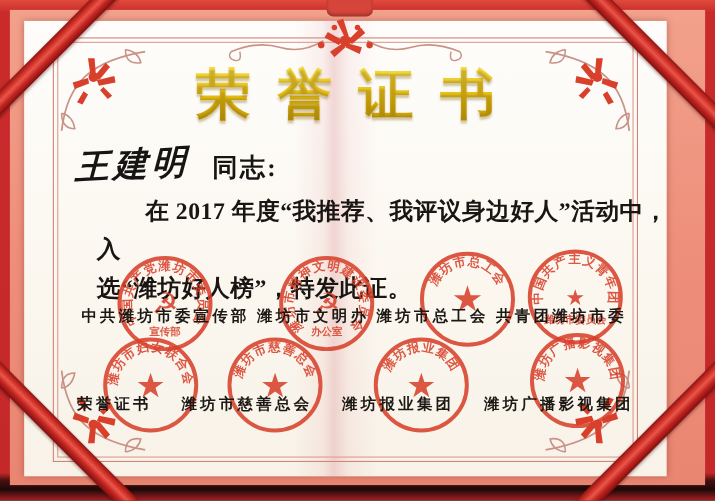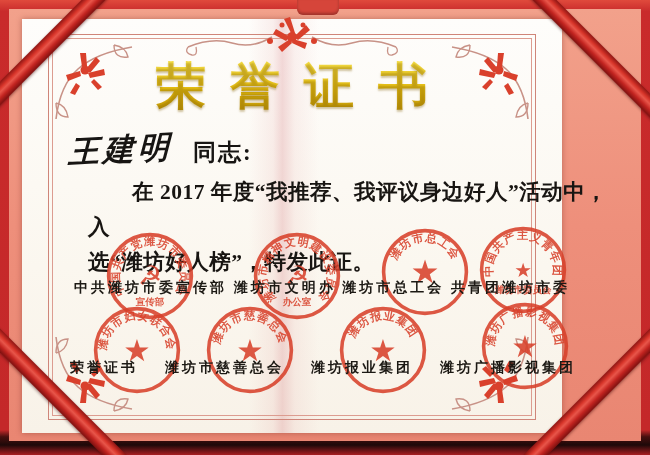--- a/index.html
+++ b/index.html
@@ -5,21 +5,21 @@
   html,body{margin:0;padding:0;background:#555;}
   .stage{position:relative;width:650px;height:455px;overflow:hidden;
     font-family:"Liberation Serif","DejaVu Serif",serif;}
   
   .frame{position:absolute;inset:0;
     background:linear-gradient(180deg,#e04a3c 0%,#c92b2b 2.5%,#c42829 94.5%,#47100f 96%,#1e0909 97.8%,#a81f22 100%);}
   .mat{position:absolute;left:9px;top:9px;right:9px;bottom:14px;background:#ee917d;
     background:linear-gradient(180deg,#f2a18b 0%,#ee8f7b 50%,#e98672 100%);}
   .clip{position:absolute;left:297px;top:0;width:42px;height:15px;background:#d6453a;
     border-radius:0 0 6px 6px;box-shadow:inset 0 -2px 3px rgba(0,0,0,.25);}
-  .paper{position:absolute;left:22px;top:19px;width:540px;height:414px;
+  .paper{position:absolute;left:22px;top:19px;width:584px;height:414px;
     background:
       linear-gradient(90deg,rgba(0,0,0,0) 42%,rgba(222,150,150,.14) 46.5%,rgba(214,130,135,.30) 48.2%,rgba(222,150,150,.12) 50.5%,rgba(0,0,0,0) 55%),
       linear-gradient(180deg,#fefdfb 0%,#fbf7ef 60%,#f8f2e8 100%);
     box-shadow:0 0 6px rgba(90,20,15,.35);}
   .inner-border{position:absolute;left:26px;top:15px;right:26px;bottom:13px;
     border:1px solid #cf8579;pointer-events:none;}
   .inner-border::before{content:"";position:absolute;inset:3px;border:1px solid #dc9c90;}
   
   .ornament{position:absolute;color:#d9402c;}
   .orn-tl{left:30px;top:20px;}

